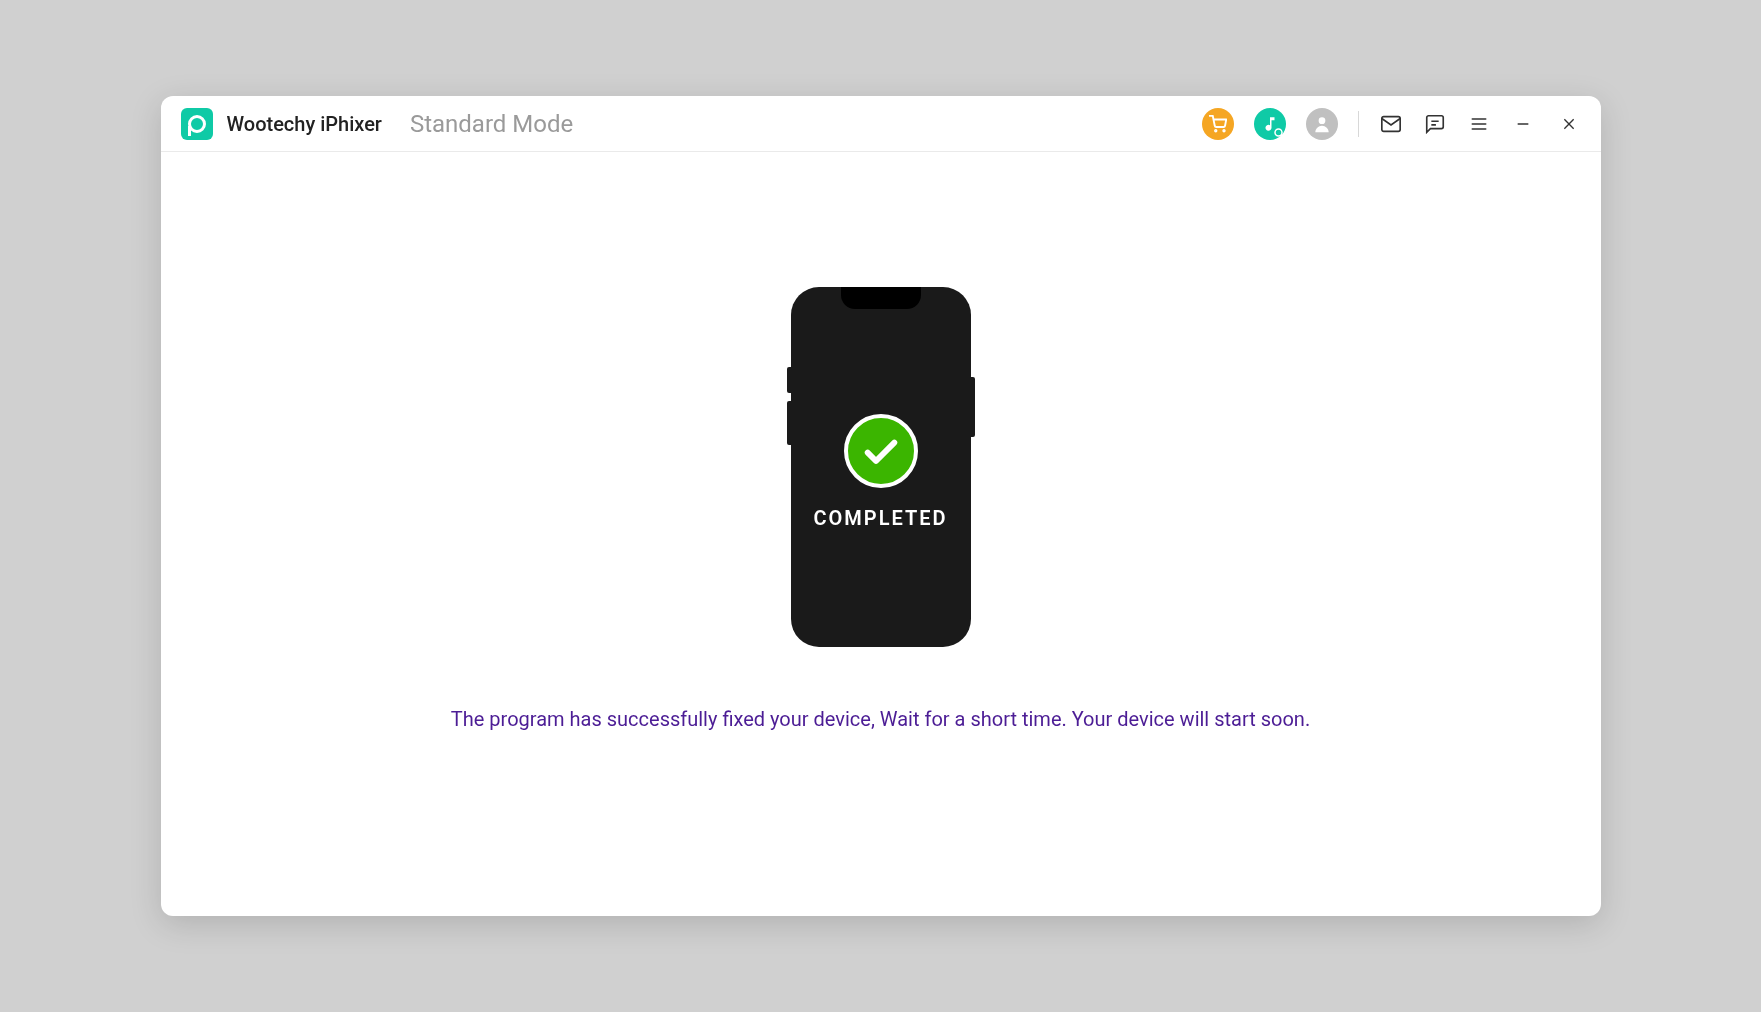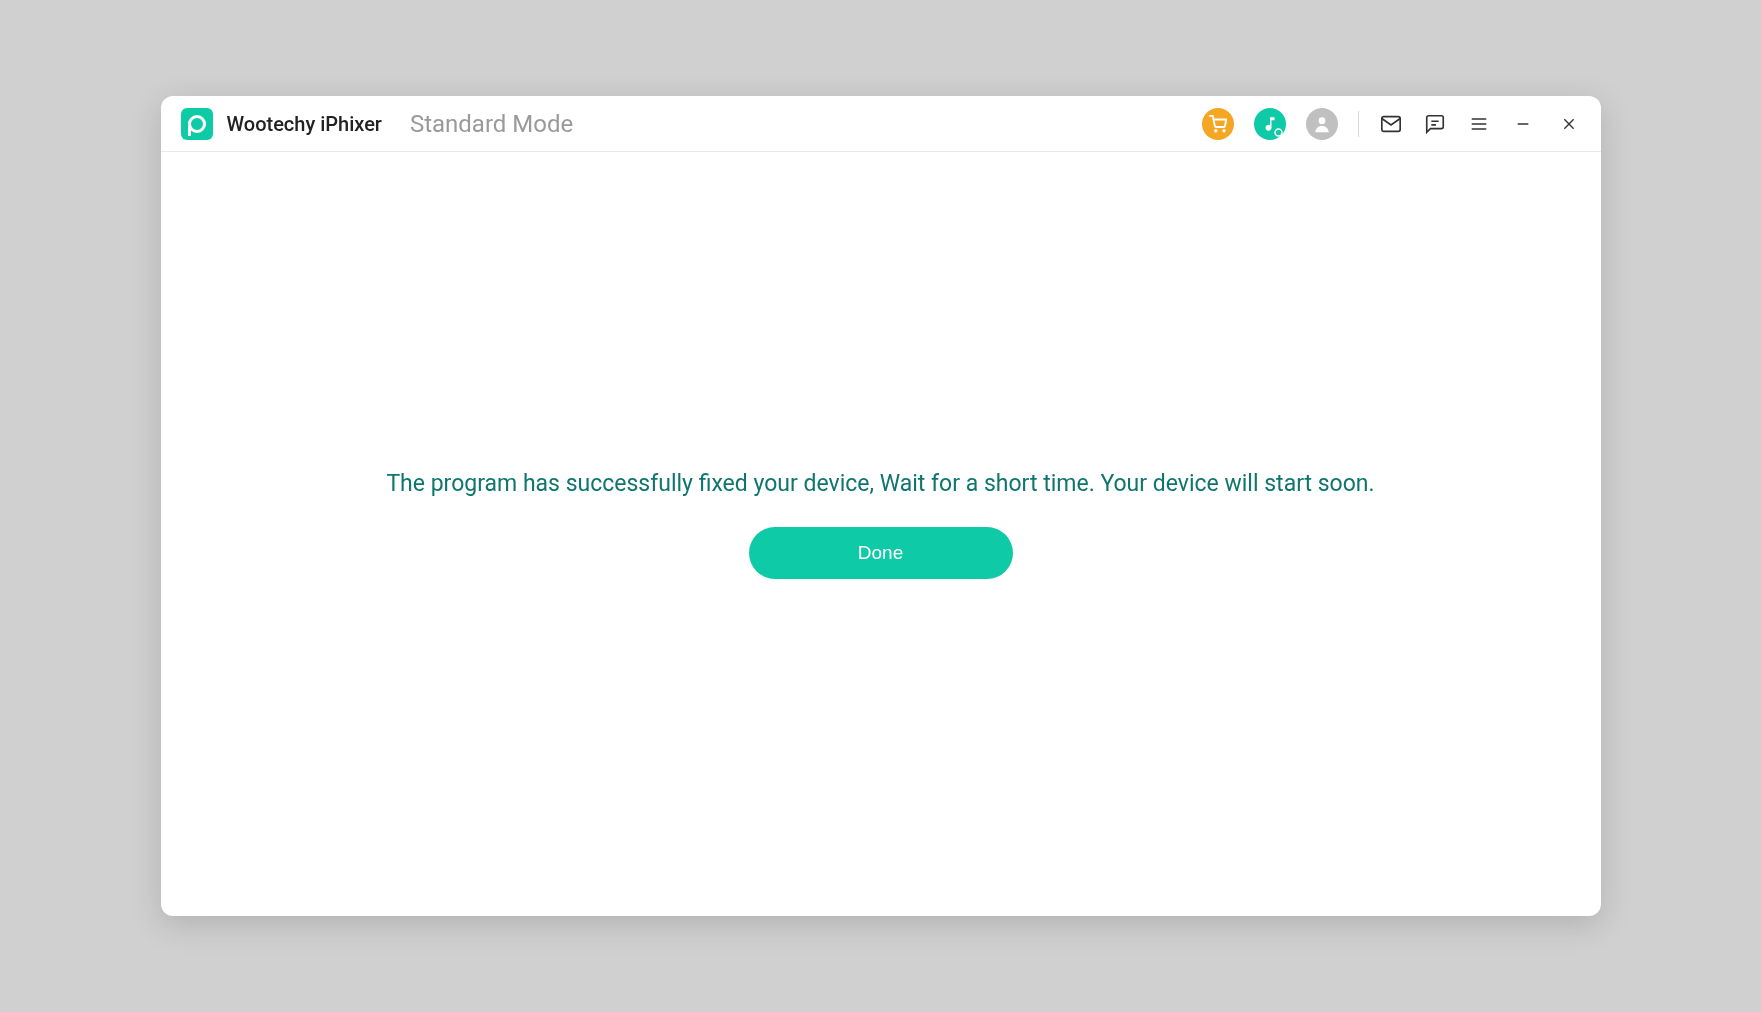--- a/index.html
+++ b/index.html
@@ -174,22 +174,22 @@
       margin-bottom: 18px;
       margin-top: 10px;
     }
     .phone-status {
       color: #fff;
       font-size: 20px;
       font-weight: 600;
       letter-spacing: 2px;
     }
     .message {
-      font-size: 23px;
-      color: #0f766e;
+      font-size: 20px;
+      color: #4c1d95;
       text-align: center;
       margin-bottom: 30px;
     }
     .done-btn {
       width: 264px;
       height: 52px;
       background: #0fcaa6;
       color: #fff;
       border: none;
       border-radius: 26px;
@@ -263,16 +263,26 @@
           <svg width="16" height="16" viewBox="0 0 24 24" stroke="#333" stroke-width="2">
               <line x1="5" y1="5" x2="19" y2="19"></line>
               <line x1="19" y1="5" x2="5" y2="19"></line>
             </svg>
         </div>
       </div>
     </div>
   </div>
 
   <div class="content">
+    <div class="phone">
+      <div class="phone-left-btn1"></div>
+      <div class="phone-left-btn2"></div>
+      <div class="phone-right-btn"></div>
+      <div class="check-circle">
+        <svg width="40" height="40" viewBox="0 0 24 24" fill="none" stroke="#fff" stroke-width="3.5" stroke-linecap="round" stroke-linejoin="round">
+            <polyline points="4 13 9 18 20 7"></polyline>
+          </svg>
+      </div>
+      <div class="phone-status">COMPLETED</div>
+    </div>
     <div class="message">The program has successfully fixed your device, Wait for a short time. Your device will start soon.</div>
-    <button class="done-btn">Done</button>
   </div>
 </div>
 
 </body></html>

